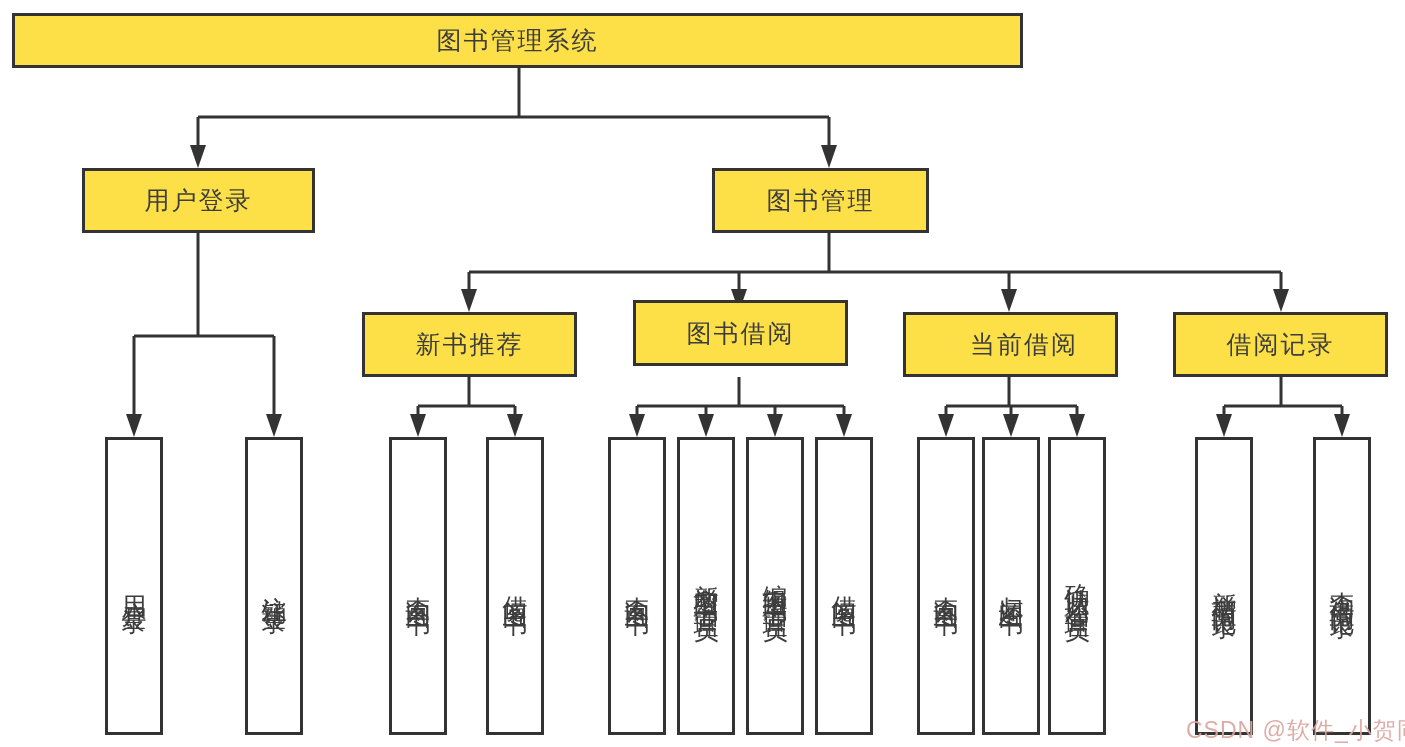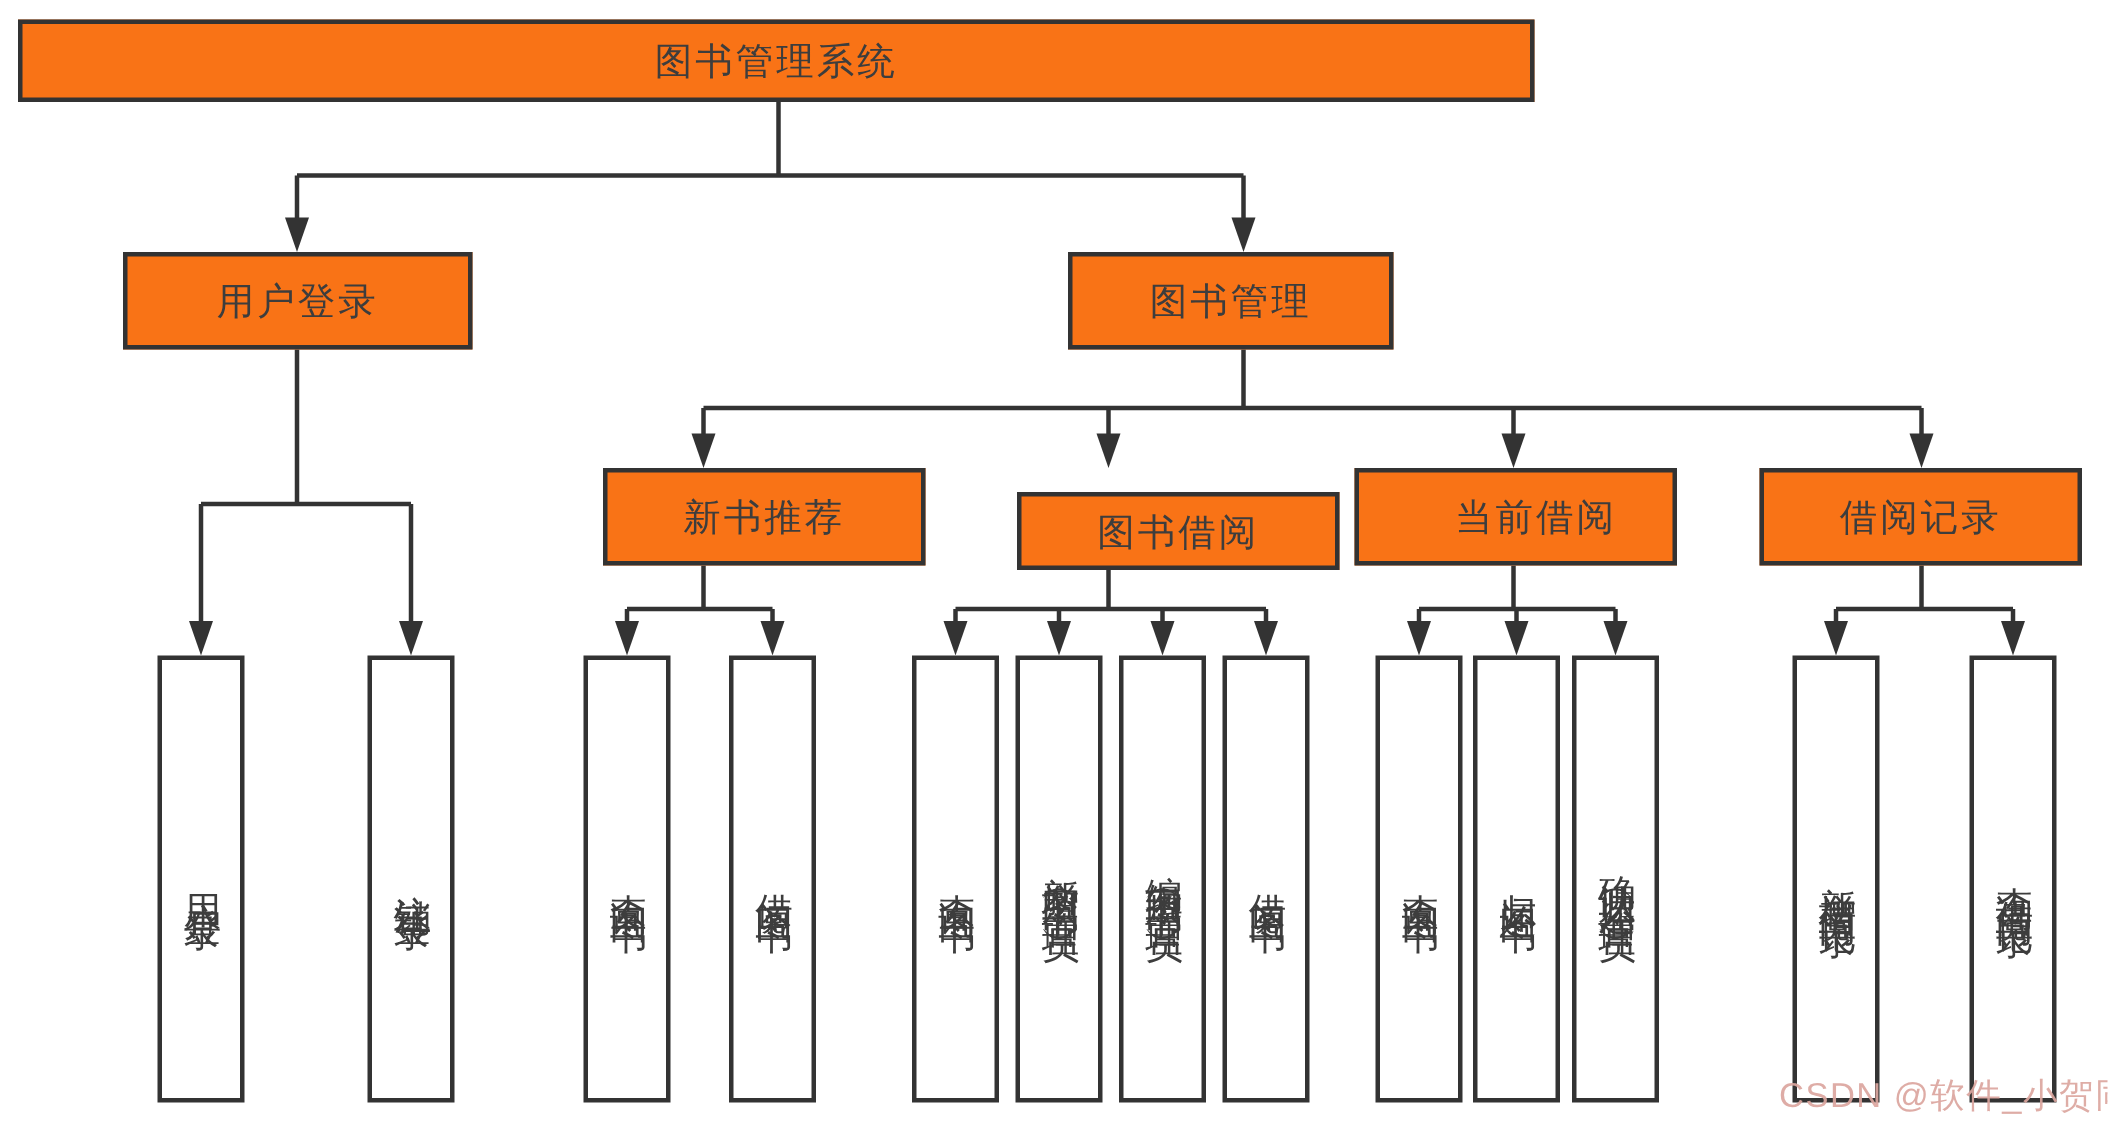--- a/index.html
+++ b/index.html
@@ -9,21 +9,21 @@
     position: relative;
     overflow: hidden;
     font-family: "Liberation Sans", sans-serif;
   }
   .stage { position: absolute; left: 0; top: 0; width: 1405px; height: 747px; }
   svg.connectors { position: absolute; left: 0; top: 0; width: 1405px; height: 747px; }
 
   .hnode {
     position: absolute;
     border: 3px solid #333333;
-    background: #f97316;
+    background: #fde047;
     display: flex;
     align-items: center;
     justify-content: center;
     font-size: 25px;
     letter-spacing: 2px;
     color: #3d3d3d;
     white-space: nowrap;
   }
   .vnode {
     position: absolute;
@@ -126,22 +126,22 @@
       <polygon points="1216,414 1232,414 1224,437"></polygon>
       <polygon points="1334,414 1350,414 1342,437"></polygon>
     </g>
   </svg>
 
   <div class="hnode" style="left:12px; top:13px; width:1011px; height:55px;">图书管理系统</div>
 
   <div class="hnode" style="left:82px; top:168px; width:233px; height:65px;">用户登录</div>
   <div class="hnode" style="left:712px; top:168px; width:217px; height:65px;">图书管理</div>
 
-  <div class="hnode" style="left:362px; top:312px; width:215px; height:65px;margin-left:40px;">新书推荐</div>
-  <div class="hnode" style="left:633px; top:328px; width:215px; height:52px;margin-left:45px;">图书借阅</div>
+  <div class="hnode" style="left:362px; top:312px; width:215px; height:65px;">新书推荐</div>
+  <div class="hnode" style="left:633px; top:300px; width:215px; height:66px;">图书借阅</div>
   <div class="hnode" style="left:903px; top:312px; width:215px; height:65px;padding-left:27px;">当前借阅</div>
   <div class="hnode" style="left:1173px; top:312px; width:215px; height:65px;">借阅记录</div>
 
   <div class="vnode" style="left:105px;">用户登录</div>
   <div class="vnode" style="left:245px;">注销登录</div>
 
   <div class="vnode" style="left:389px;">查询图书</div>
   <div class="vnode" style="left:486px;">借阅图书</div>
 
   <div class="vnode" style="left:608px;">查询图书</div>

